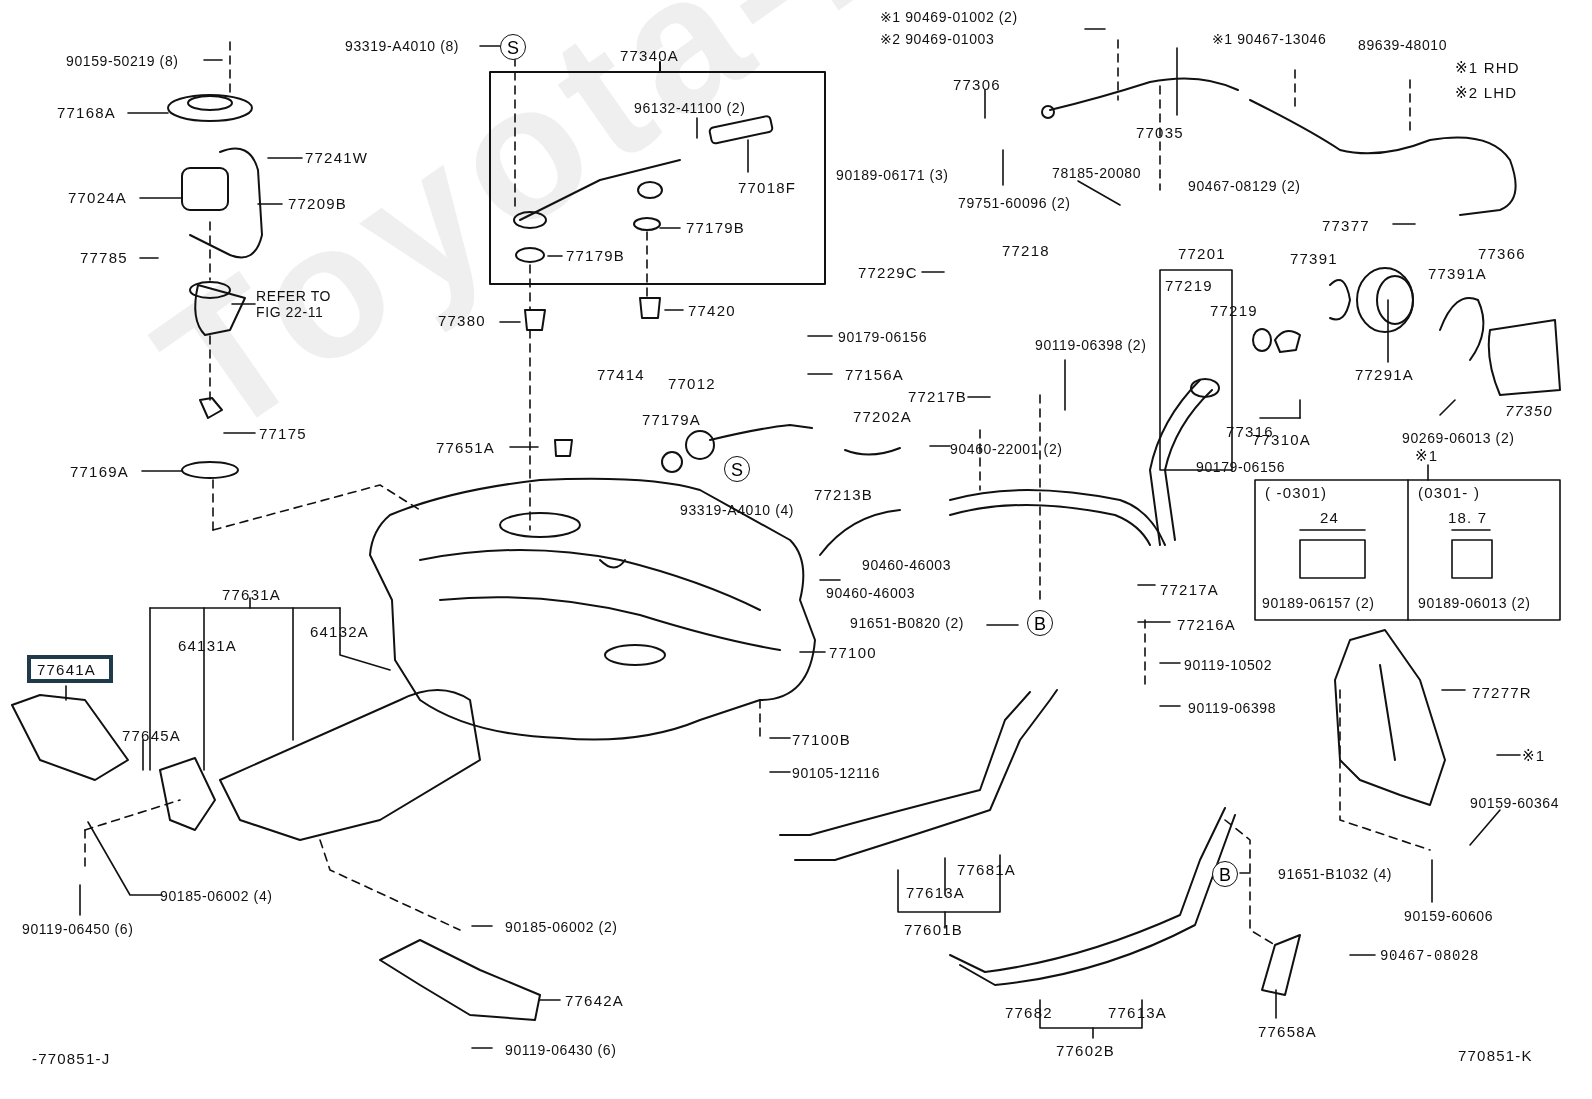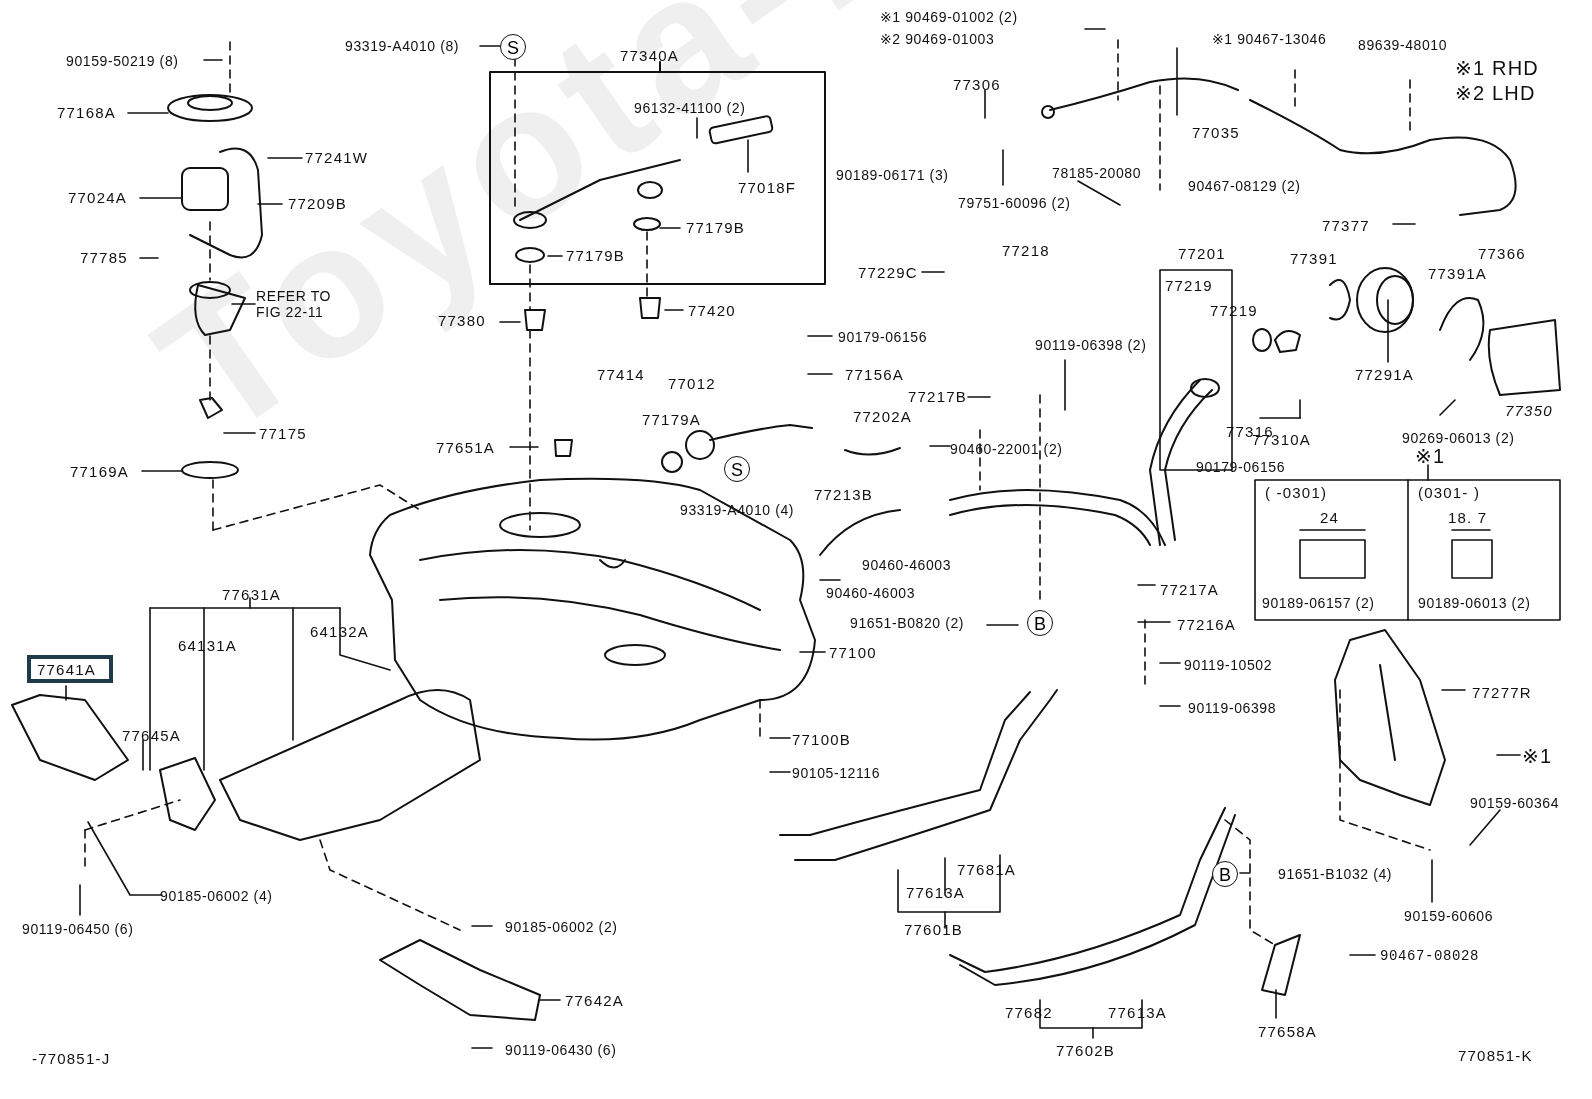--- a/index.html
+++ b/index.html
@@ -2,21 +2,21 @@
 <html><head>
 <meta charset="utf-8">
 <style>
   html,body{margin:0;padding:0;background:#ffffff;}
   #stage{position:relative;width:1592px;height:1099px;background:#ffffff;overflow:hidden;
          font-family:"DejaVu Sans Mono","Liberation Mono",monospace;}
   #art{position:absolute;left:0;top:0;width:1592px;height:1099px;}
   .lbl{position:absolute;font-family:"Liberation Sans","DejaVu Sans",sans-serif;font-size:15px;
        letter-spacing:1.2px;color:#111;white-space:nowrap;line-height:16px;}
   .lbl.sm{font-size:14px;letter-spacing:0.6px;}
-  .lbl.big{font-size:20px;}
+  .lbl.big{font-size:15px;}
   .watermark{position:absolute;left:120px;top:300px;font-family:"Liberation Sans",sans-serif;
        font-size:190px;font-weight:bold;color:#000;opacity:0.06;transform:rotate(-35deg);
        transform-origin:left top;letter-spacing:10px;white-space:nowrap;pointer-events:none;}
   .sel{position:absolute;left:27px;top:655px;width:86px;height:28px;border:4px solid #1f3a4a;box-sizing:border-box;}
   .circ{position:absolute;width:26px;height:26px;border:1.5px solid #111;border-radius:50%;
         font-family:"Liberation Sans",sans-serif;font-size:18px;text-align:center;line-height:26px;box-sizing:border-box;background:#fff;}
 </style>
 </head>
 <body>
 
@@ -232,21 +232,21 @@
       <div class="lbl" style="left: 438px; top: 313px;">77380</div>
       <div class="lbl" style="left: 688px; top: 303px;">77420</div>
       <div class="lbl sm" style="left: 880px; top: 9px;">※1 90469-01002 (2)</div>
       <div class="lbl sm" style="left: 880px; top: 31px;">※2 90469-01003</div>
       <div class="lbl" style="left: 953px; top: 77px;">77306</div>
       <div class="lbl sm" style="left: 836px; top: 167px;">90189-06171 (3)</div>
       <div class="lbl sm" style="left: 958px; top: 195px;">79751-60096 (2)</div>
       <div class="lbl sm" style="left: 1052px; top: 165px;">78185-20080</div>
       <div class="lbl sm" style="left: 1212px; top: 31px;">※1 90467-13046</div>
       <div class="lbl sm" style="left: 1358px; top: 37px;">89639-48010</div>
-      <div class="lbl" style="left: 1192px; top: 125px;">77035</div>
+      <div class="lbl" style="left: 1136px; top: 125px;">77035</div>
       <div class="lbl sm" style="left: 1188px; top: 178px;">90467-08129 (2)</div>
       <div class="lbl" style="left: 1322px; top: 218px;">77377</div>
       <div class="lbl" style="left: 858px; top: 265px;">77229C</div>
       <div class="lbl" style="left: 1002px; top: 243px;">77218</div>
       <div class="lbl sm" style="left: 838px; top: 329px;">90179-06156</div>
       <div class="lbl" style="left: 845px; top: 367px;">77156A</div>
       <div class="lbl sm" style="left: 1035px; top: 337px;">90119-06398 (2)</div>
       <div class="lbl" style="left: 908px; top: 389px;">77217B</div>
       <div class="lbl" style="left: 853px; top: 409px;">77202A</div>
       <div class="lbl sm" style="left: 950px; top: 441px;">90460-22001 (2)</div>

